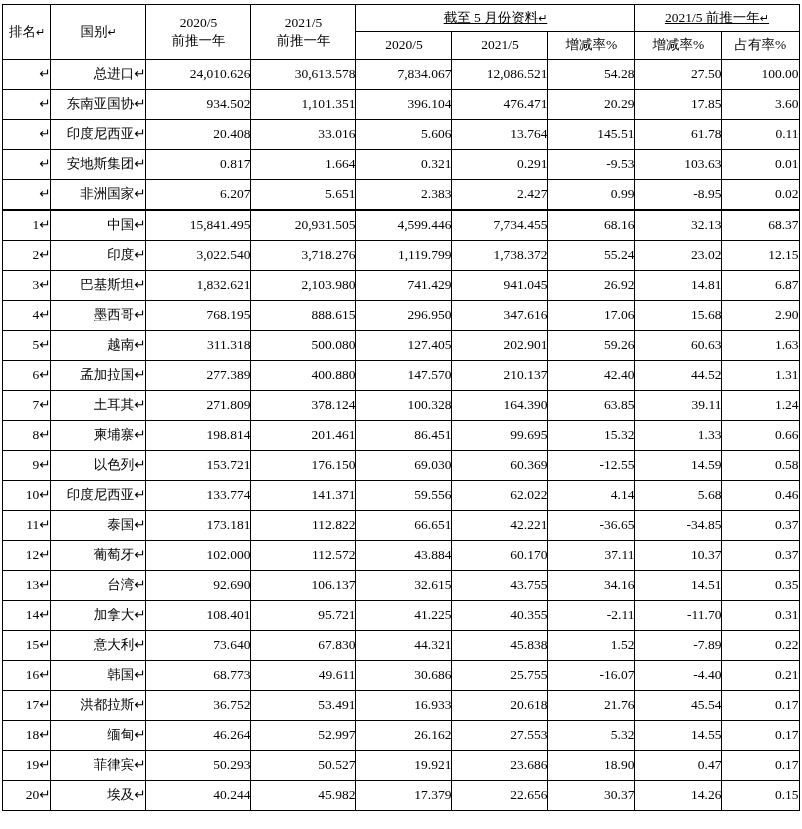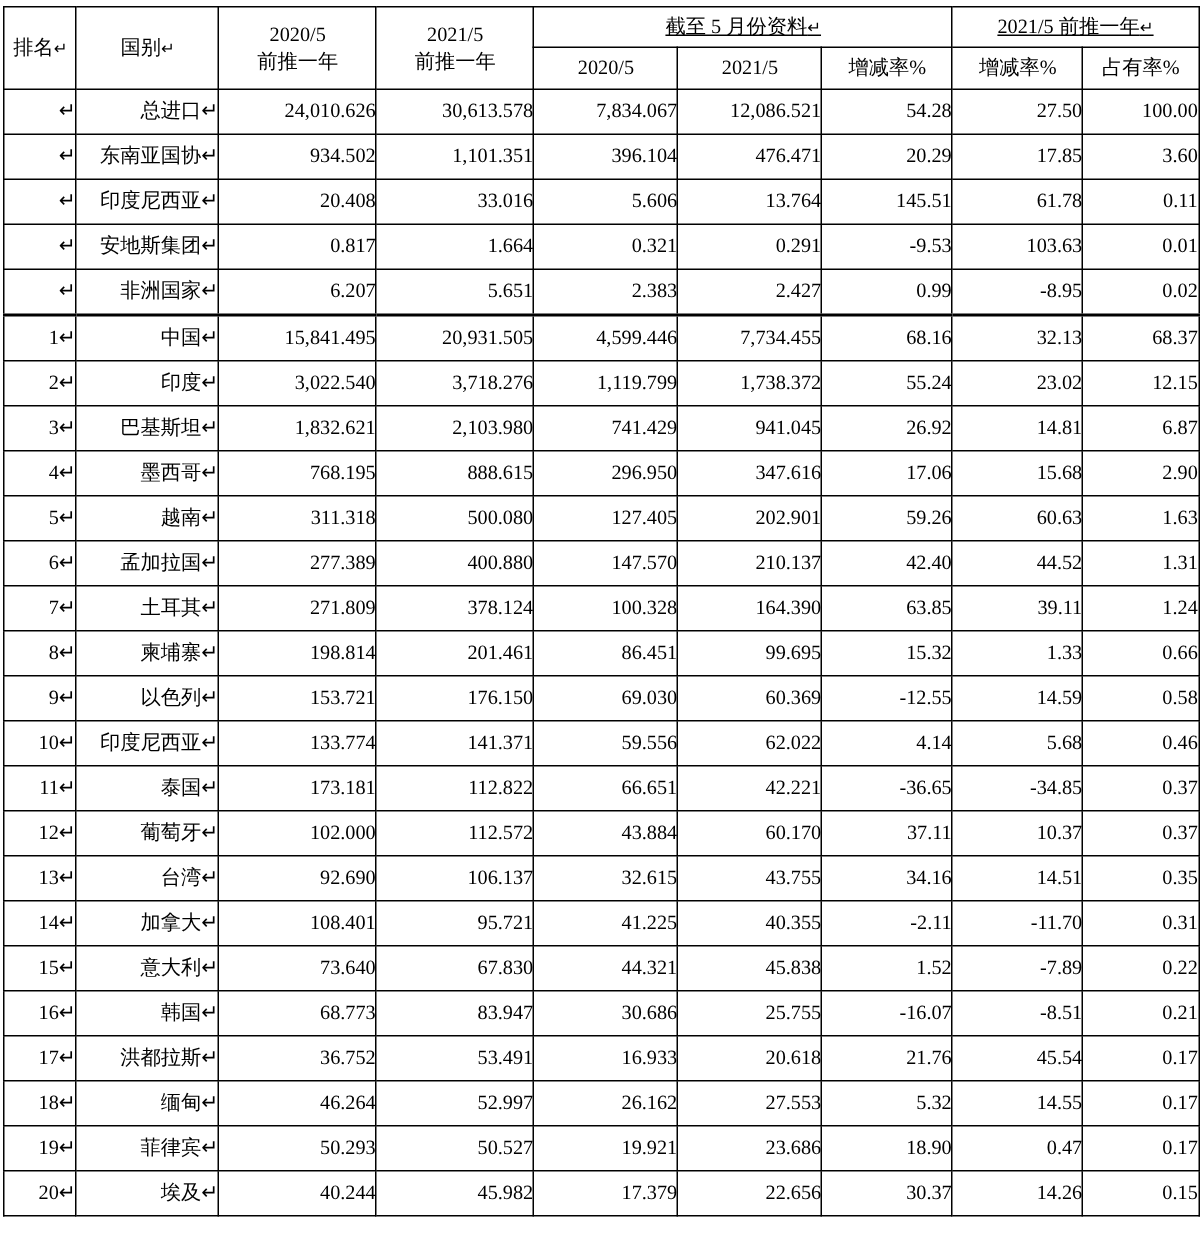--- a/index.html
+++ b/index.html
@@ -346,25 +346,25 @@
           <td class="num">44.321</td>
           <td class="num">45.838</td>
           <td class="num">1.52</td>
           <td class="num">-7.89</td>
           <td class="num">0.22</td>
         </tr>
         <tr>
           <td class="rank">16↵</td>
           <td class="country">韩国↵</td>
           <td class="num">68.773</td>
-          <td class="num">83.947</td>
+          <td class="num">49.611</td>
           <td class="num">30.686</td>
           <td class="num">25.755</td>
           <td class="num">-16.07</td>
-          <td class="num">-8.51</td>
+          <td class="num">-4.40</td>
           <td class="num">0.21</td>
         </tr>
         <tr>
           <td class="rank">17↵</td>
           <td class="country">洪都拉斯↵</td>
           <td class="num">36.752</td>
           <td class="num">53.491</td>
           <td class="num">16.933</td>
           <td class="num">20.618</td>
           <td class="num">21.76</td>

